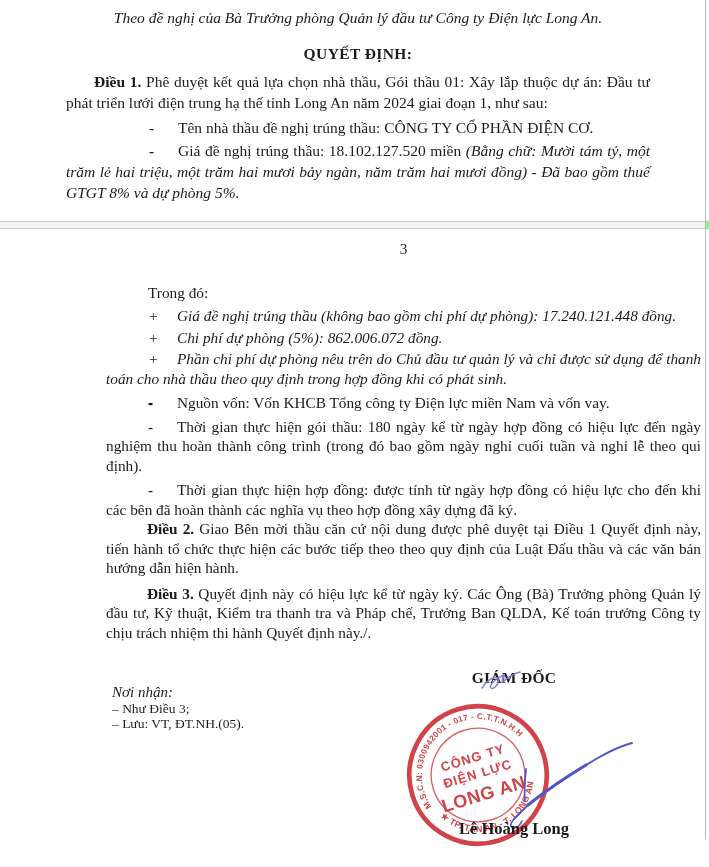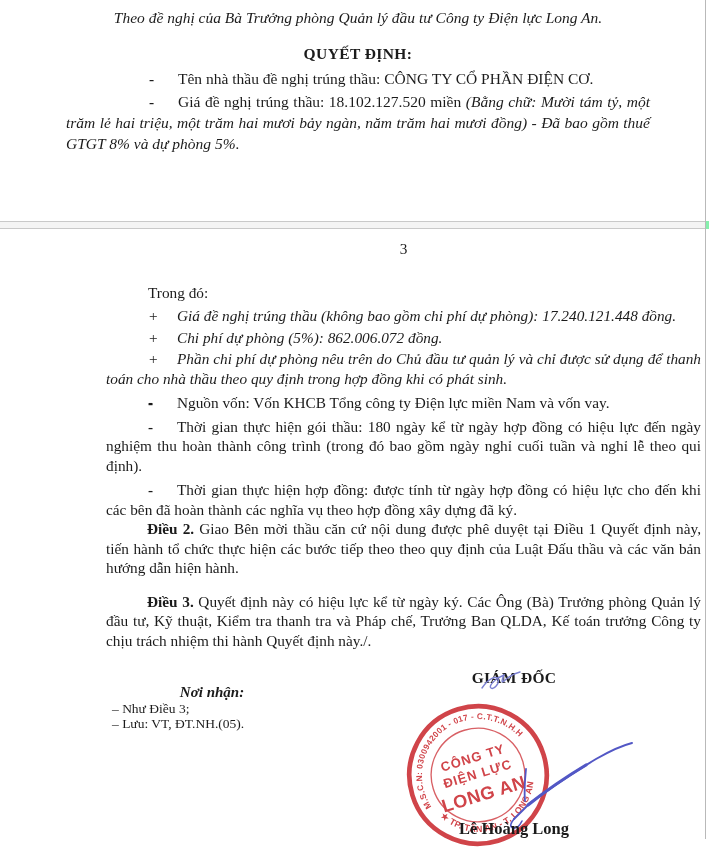--- a/index.html
+++ b/index.html
@@ -43,28 +43,28 @@
   
   .page2 p { font-size: 15.3px; line-height: 19.5px; }
   .p2-pageno { margin-top: 10px; text-align: center; }
   .p2-intro { margin-top: 24px; text-indent: 42px; }
   .p2-li { position: relative; text-align: justify; text-indent: 71px; }
   .p2-li .mk { position: absolute; left: 42px; top: 0; text-indent: 0; }
   .p2-plus { font-style: italic; }
   .p2-plus .mk { font-weight: normal; }
   .p2-dash .mk { font-weight: bold; }
   .p2-art { text-align: justify; text-indent: 41px; }
-  .mt4 { margin-top: 4px; } .mt2 { margin-top: 2px; } .mt5 { margin-top: 5px; } .mt6 { margin-top: 14px; }
+  .mt4 { margin-top: 4px; } .mt2 { margin-top: 2px; } .mt5 { margin-top: 5px; } .mt6 { margin-top: 6px; }
   .bold { font-weight: bold; }
 
   
   .recipients {
     position: absolute; left: 112px; top: 455px; z-index: 2;
   }
-  .recipients .label { font-size: 15px; font-weight: bold; font-style: italic; line-height: 17px; text-align: right; }
+  .recipients .label { font-size: 15px; font-weight: normal; font-style: italic; line-height: 17px; }
   .recipients .item { font-size: 13.5px; line-height: 15px; }
   .signer-title {
     position: absolute; left: 454px; top: 440px; width: 120px;
     text-align: center; font-size: 15.5px; font-weight: bold; letter-spacing: .3px; z-index: 2;
   }
   .signer-name {
     position: absolute; left: 444px; top: 590px; width: 140px;
     text-align: center; font-size: 16.5px; font-weight: bold; z-index: 4;
   }
 
@@ -91,20 +91,21 @@
 </style>
 </head>
 <body>
 
 <div class="viewport">
   <div class="right-edge"></div>
 
   <div class="page page1">
     <p class="p1-intro">Theo đề nghị của Bà Trưởng phòng Quản lý đầu tư Công ty Điện lực Long An.</p>
     <p class="p1-heading">QUYẾT ĐỊNH:</p>
+    <p class="p1-art"><span class="bold">Điều 1.</span><span> Phê duyệt kết quả lựa chọn nhà thầu, Gói thầu 01: Xây lắp thuộc dự án: Đầu tư phát triển lưới điện trung hạ thế tỉnh Long An năm 2024 giai đoạn 1, như sau:</span></p>
     <p class="p1-b p1-b1"><span class="mk">-</span><span>Tên nhà thầu đề nghị trúng thầu: CÔNG TY CỔ PHẦN ĐIỆN CƠ.</span></p>
     <p class="p1-b p1-b2"><span class="mk">-</span><span>Giá đề nghị trúng thầu: 18.102.127.520 miền </span><i>(Bằng chữ: Mười tám tỷ, một trăm lẻ hai triệu, một trăm hai mươi bảy ngàn, năm trăm hai mươi đồng) - Đã bao gồm thuế GTGT 8% và dự phòng 5%.</i></p>
   </div>
 
   <div class="page-gap"></div>
 
   <div class="page page2">
     <p class="p2-pageno">3</p>
     <p class="p2-intro">Trong đó:</p>
 

